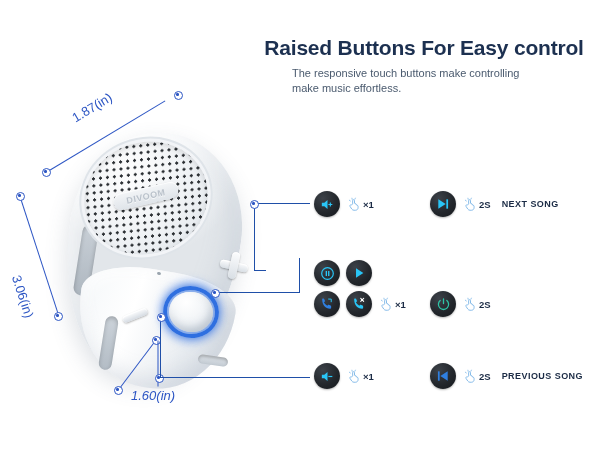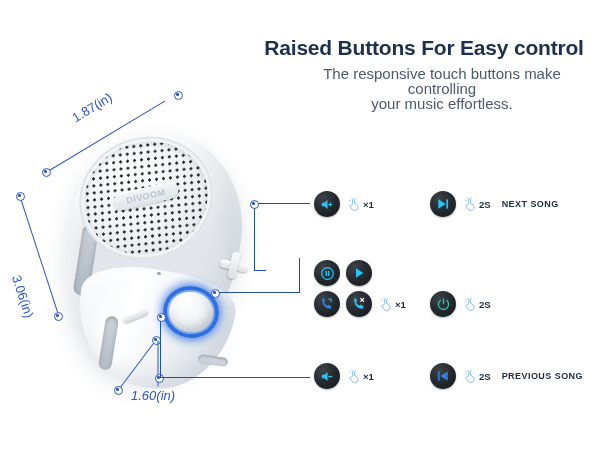--- a/index.html
+++ b/index.html
@@ -15,22 +15,22 @@
   
   .title{
     position:absolute;left:256px;top:36px;width:336px;
     text-align:center;
     font-size:21px;font-weight:700;letter-spacing:-.2px;
     color:#1c3050;
     white-space:nowrap;
   }
   .subtitle{
     position:absolute;left:292px;top:66px;width:300px;
-    text-align:center;
-    font-size:15px;line-height:15px;color:#4a5a6e;
+    text-align:left;
+    font-size:11px;line-height:15px;color:#4a5a6e;
   }
 
   
   .product{position:absolute;left:38px;top:120px;width:235px;height:285px;}
   .body-shape{
     position:absolute;left:28px;top:12px;width:172px;height:245px;
     background:
       radial-gradient(ellipse 70% 45% at 36% 16%, #ffffff 0%, #f4f6f8 45%, #e2e6ea 80%),
       linear-gradient(105deg,#f7f9fb 0%,#ffffff 30%,#eceff3 62%,#dfe3e8 100%);
     border-radius:50% 50% 46% 46% / 40% 40% 60% 60%;
@@ -147,21 +147,21 @@
   .pair{display:flex;align-items:center;gap:6px;}
 </style>
 </head>
 <body>
 
 <div id="stage">
 
   <div class="title">Raised Buttons For Easy control</div>
   <div class="subtitle">
     <span>The responsive touch buttons make controlling</span><br>
-    <span>your music effortless.</span>
+    <span>make music effortless.</span>
   </div>
 
   <div class="product">
     <div class="body-shape"></div>
     <div class="side-slot"></div>
     <div class="body-lower"></div>
     <div class="side-slot2"></div>
     <div class="grille">
       <div class="grille-logo">DIVOOM</div>
     </div>

